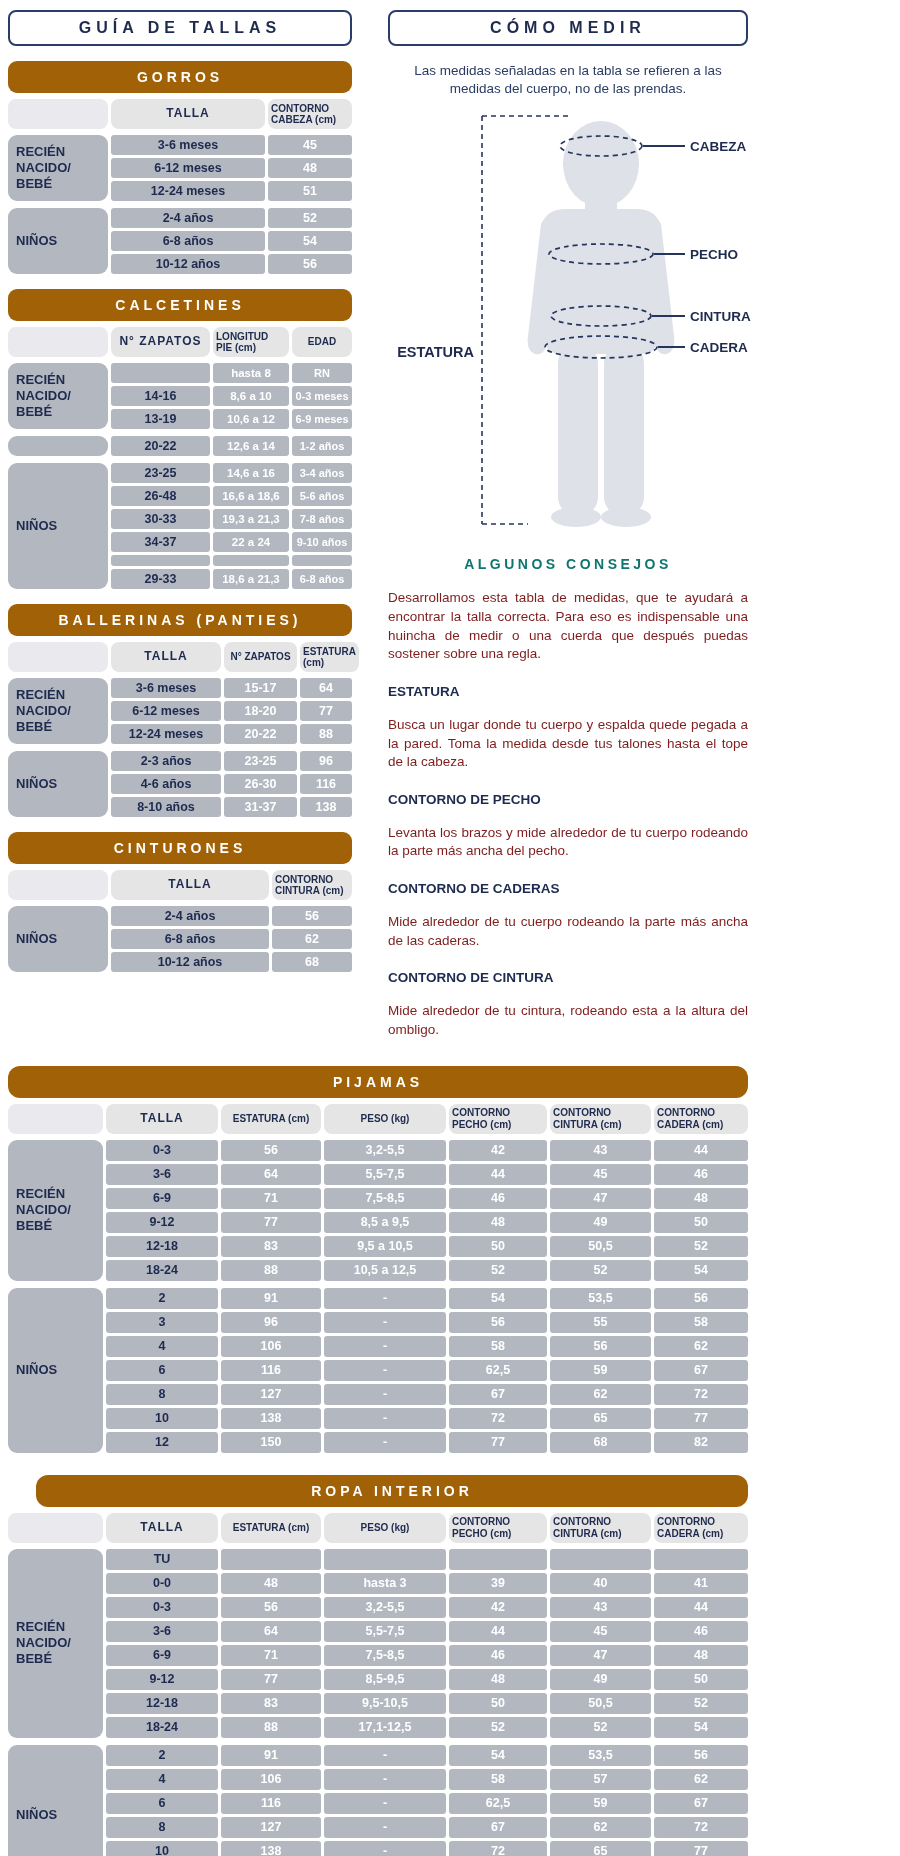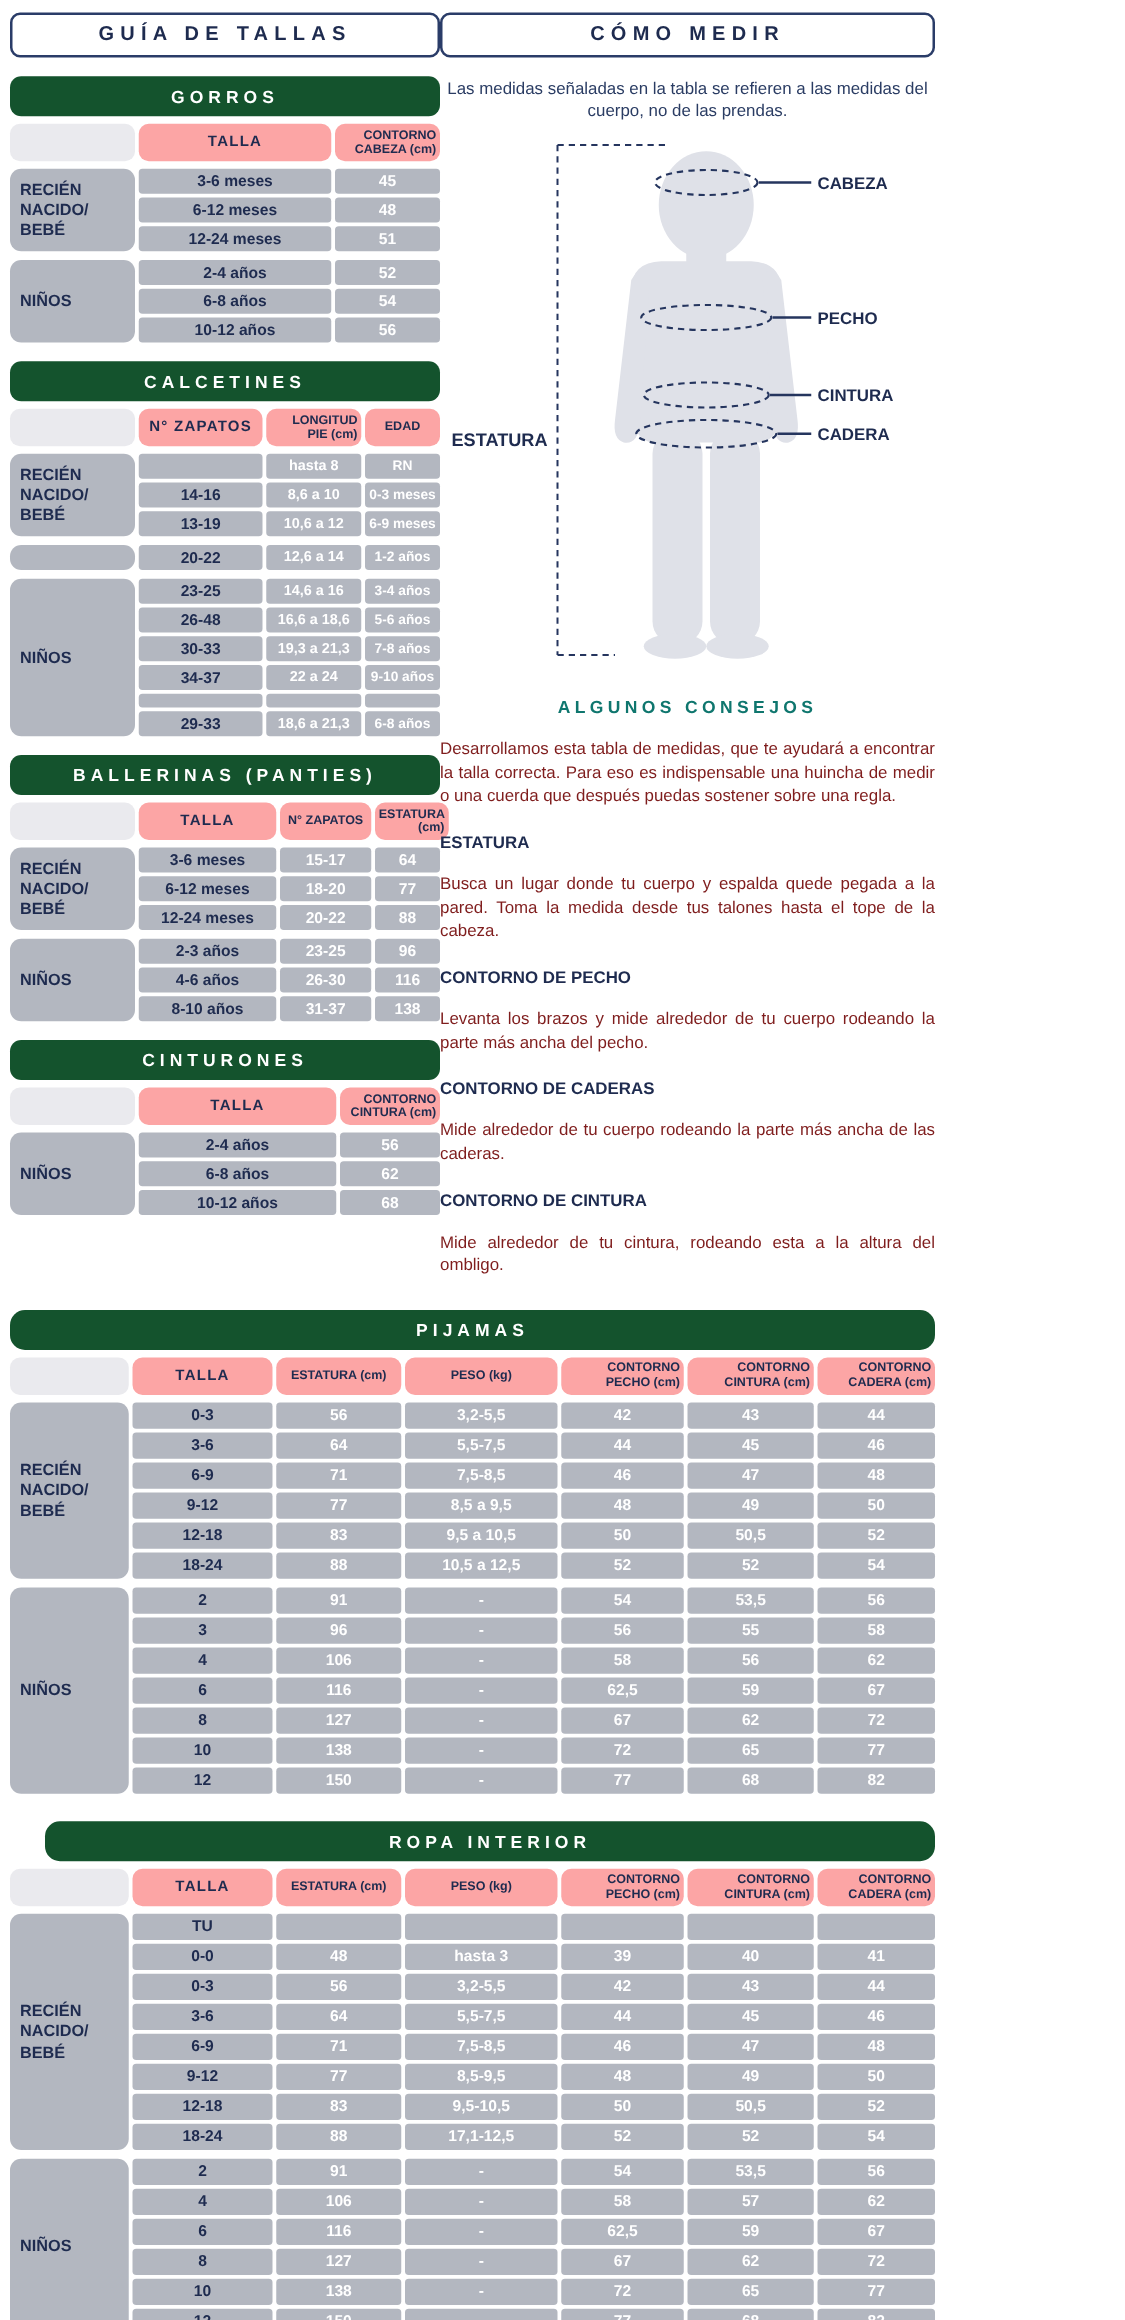--- a/index.html
+++ b/index.html
@@ -1,31 +1,31 @@
 <!DOCTYPE html>
 <html><head>
 <meta charset="utf-8">
 <style>
   html,body{margin:0;padding:0;background:#fff;}
   body{font-family:"Liberation Sans","DejaVu Sans",sans-serif;color:#22325C;}
   .page{position:relative;width:900px;min-height:1856px;background:#fff;box-sizing:border-box;padding:10px 0 30px 8px;}
   .content{width:740px;}
-  .top{display:flex;}
+  .top{display:flex;gap:36px;}
   .leftcol{width:344px;flex:0 0 344px;}
   .rightcol{flex:1;min-width:0;}
 
   .titlebox{border:2px solid #2A3C68;border-radius:8px;background:#fff;text-align:center;
     padding:7px 4px;font-weight:bold;font-size:16px;letter-spacing:5px;color:#1E2B4F;}
 
   .tbl{margin-top:15px;}
-  .tbl-bar{background:#14532d;color:#fff;text-align:center;border-radius:9px;
+  .tbl-bar{background:#a16207;color:#fff;text-align:center;border-radius:9px;
     font-weight:bold;font-size:14px;letter-spacing:4px;padding:8px 2px;}
   .thead{display:flex;gap:3px;margin-top:6px;}
-  .colhead{background:#fca5a5;border-radius:8px;color:#1E2B4F;font-weight:bold;
-    display:flex;align-items:center;justify-content:center;text-align:right;
+  .colhead{background:#e5e5e5;border-radius:8px;color:#1E2B4F;font-weight:bold;
+    display:flex;align-items:center;justify-content:center;text-align:left;
     font-size:10px;line-height:1.15;min-height:30px;padding:2px 3px;box-sizing:border-box;}
   .colhead.main{font-size:12px;letter-spacing:1px;}
   .corner{background:#EAEAEE;border-radius:8px;min-height:30px;box-sizing:border-box;}
   .tbody{display:flex;flex-direction:column;gap:7px;margin-top:6px;}
   .tgroup{display:flex;gap:3px;align-items:stretch;}
   .glabel{background:#B3B7C0;border-radius:9px;color:#1E2B4F;font-weight:bold;font-size:13px;
     line-height:1.25;display:flex;align-items:center;padding:4px 8px;box-sizing:border-box;}
   .grows{display:flex;flex-direction:column;gap:3px;flex:1;min-width:0;}
   .trow{display:flex;gap:3px;}
   .cell{background:#B3B7C0;display:flex;align-items:center;justify-content:center;

